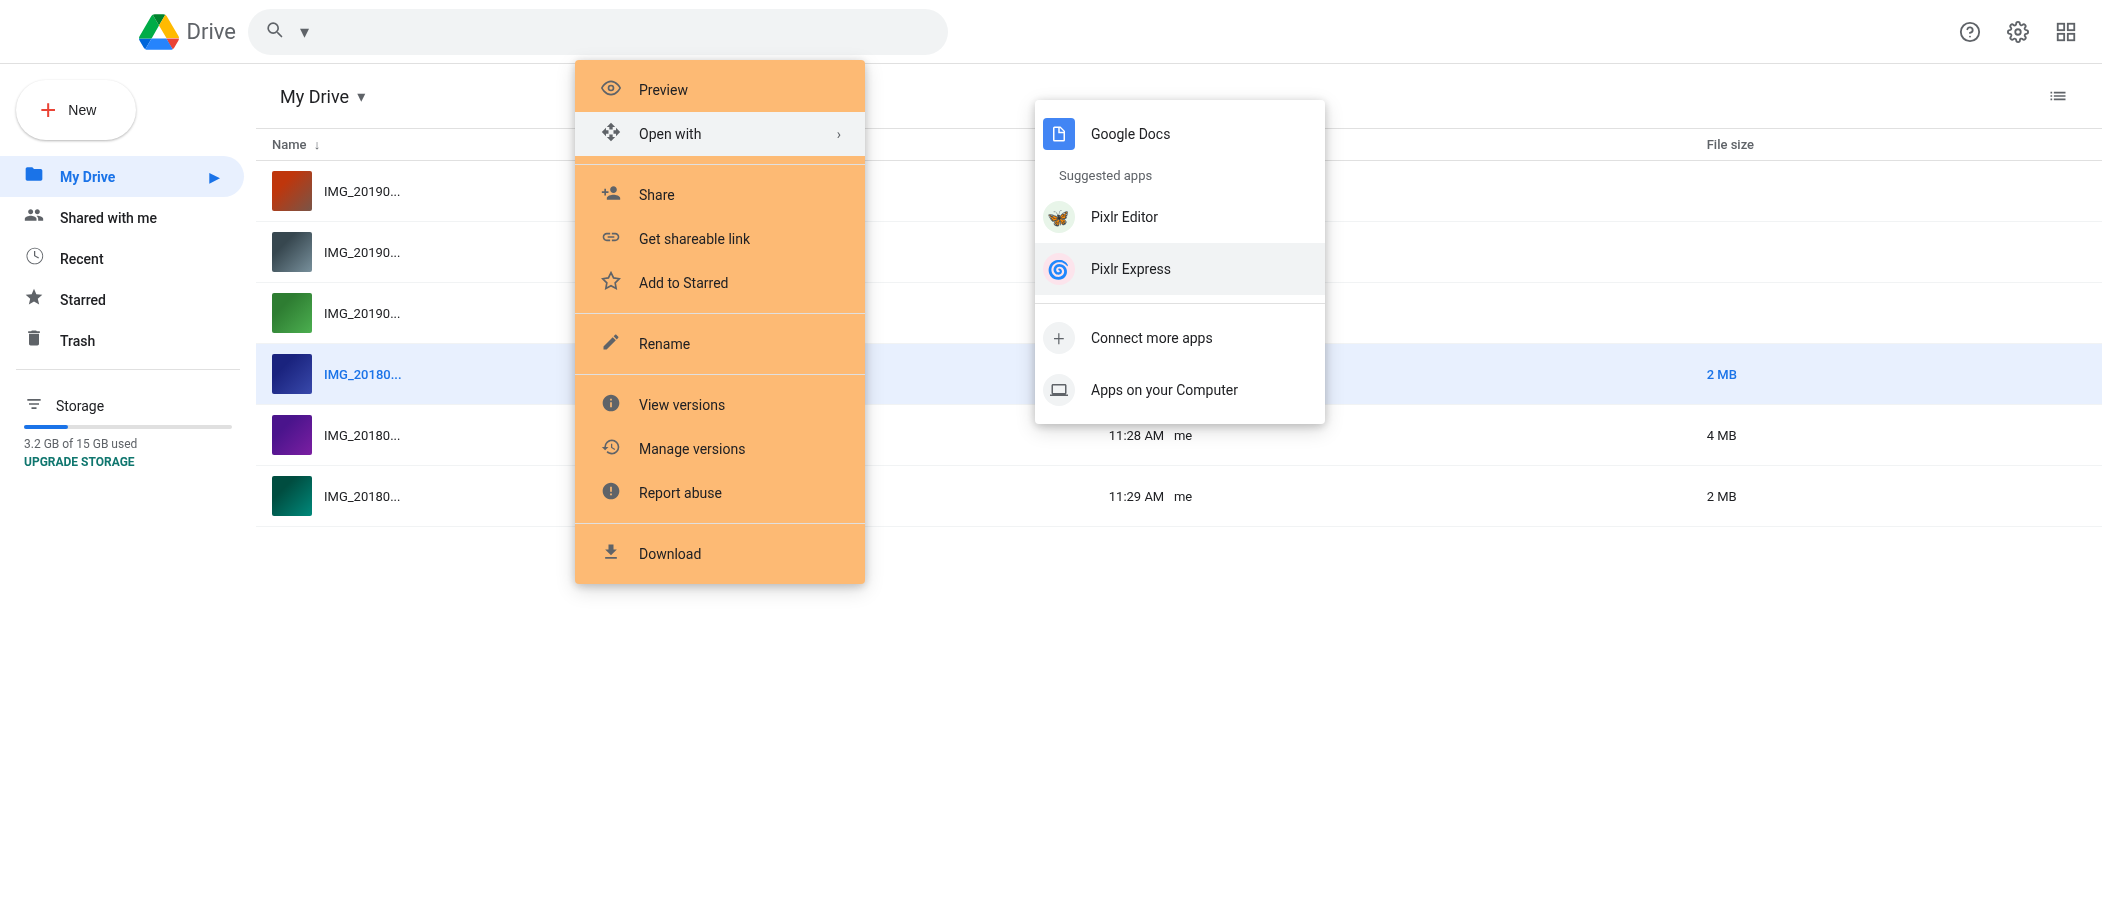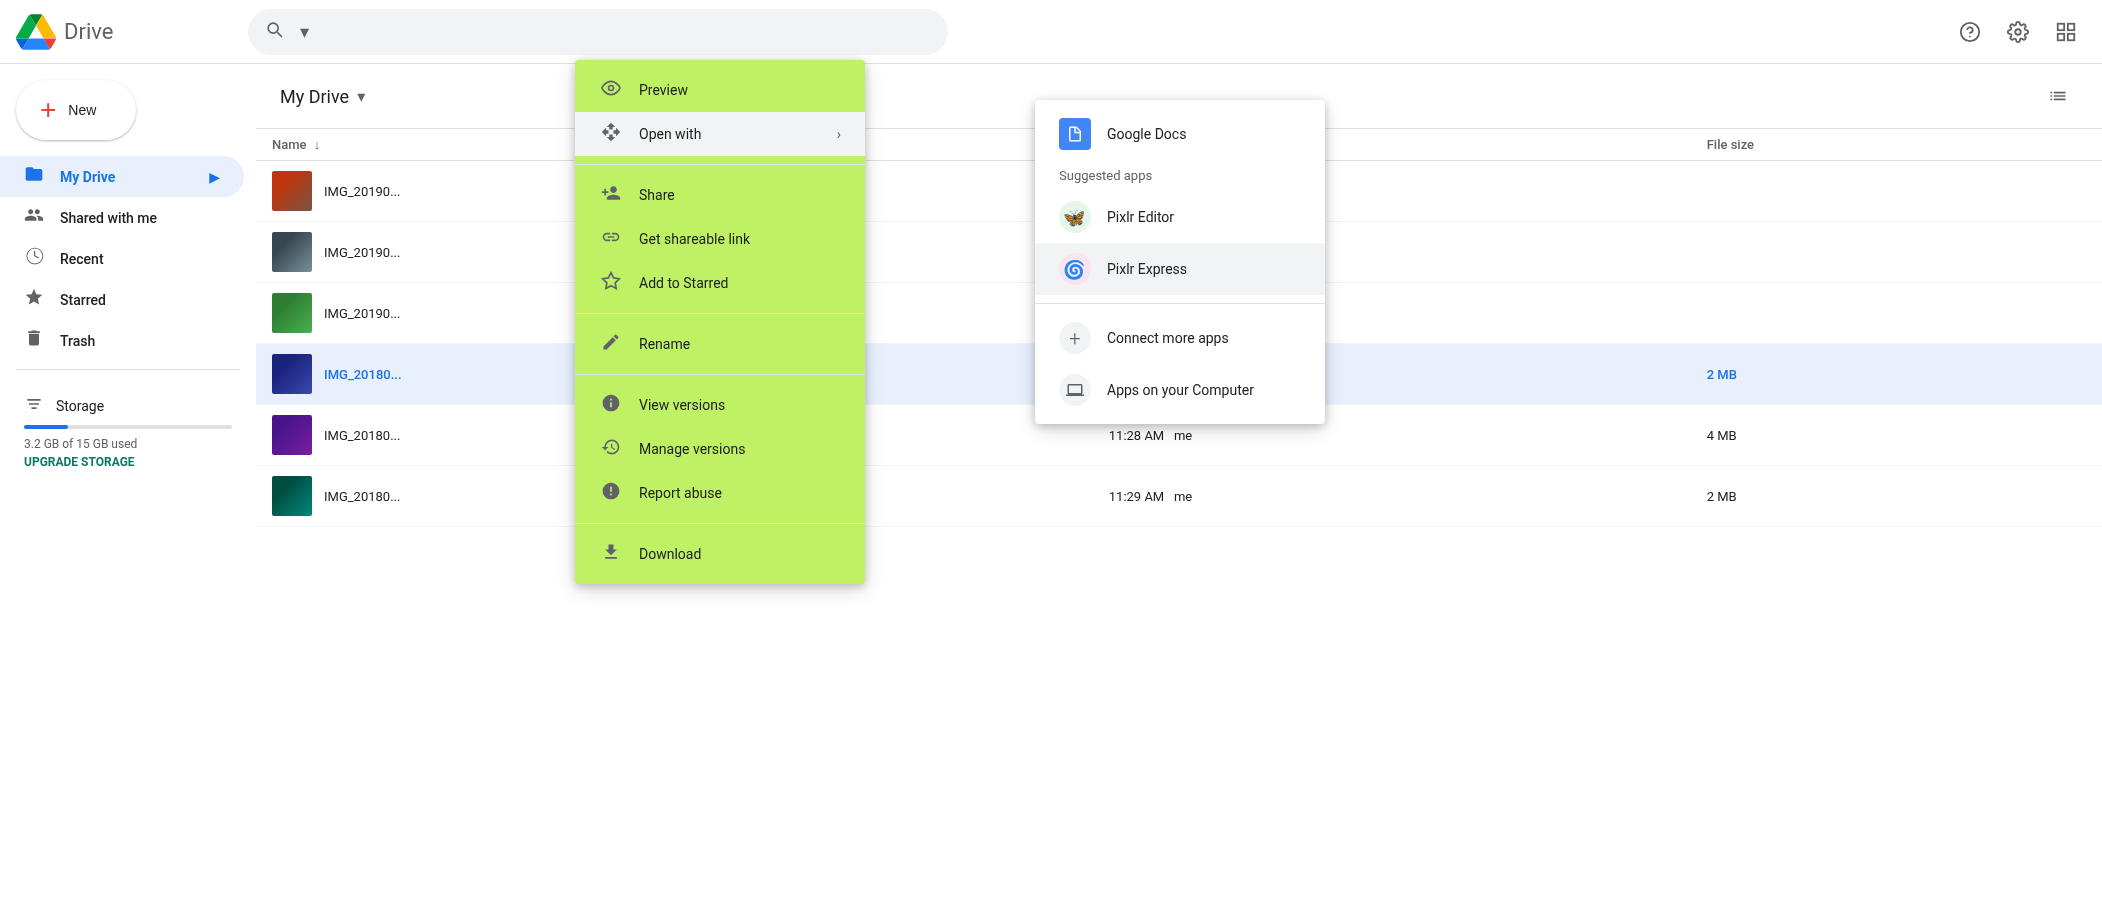--- a/index.html
+++ b/index.html
@@ -12,20 +12,21 @@
       padding: 8px 16px;
       height: 64px;
       border-bottom: 1px solid #e0e0e0;
       gap: 12px;
     }
     .logo-area {
       display: flex;
       align-items: center;
       gap: 8px;
       min-width: 220px;
+      justify-content: flex-end;
     }
     .logo-icon {
       width: 40px;
       height: 40px;
     }
     .logo-text {
       font-size: 22px;
       color: #5f6368;
       font-weight: 400;
     }
@@ -197,21 +198,21 @@
     .time-col { color: #5f6368; }
     .size-col { color: #5f6368; }
     .size-col.blue { color: #1a73e8; font-weight: 500; }
 
     
     .context-menu {
       position: fixed;
       top: 60px;
       left: 575px;
       width: 290px;
-      background: #bef264;
+      background: #fdba74;
       border-radius: 4px;
       box-shadow: 0 2px 10px rgba(0,0,0,0.2), 0 6px 20px rgba(0,0,0,0.15);
       z-index: 100;
       padding: 8px 0;
     }
     .context-menu-item {
       display: flex;
       align-items: center;
       gap: 16px;
       padding: 10px 24px;
@@ -234,21 +235,21 @@
       background: #fff;
       border-radius: 4px;
       box-shadow: 0 2px 10px rgba(0,0,0,0.2), 0 6px 20px rgba(0,0,0,0.15);
       z-index: 101;
       padding: 8px 0;
     }
     .submenu-item {
       display: flex;
       align-items: center;
       gap: 16px;
-      padding: 10px 24px;
+      padding: 10px 8px;
       cursor: pointer;
       color: #202124;
       font-size: 14px;
     }
     .submenu-item.highlighted { background: #f1f3f4; }
     .submenu-icon { width: 32px; height: 32px; border-radius: 4px; display: flex; align-items: center; justify-content: center; font-size: 18px; }
     .submenu-icon.blue-doc { background: #4285f4; color: #fff; }
     .submenu-label { font-size: 13px; color: #5f6368; padding: 8px 24px; }
     .submenu-divider { border: none; border-top: 1px solid #e0e0e0; margin: 8px 0; }
     .submenu-icon-sm { width: 32px; height: 32px; border-radius: 50%; display: flex; align-items: center; justify-content: center; font-size: 16px; background: #f1f3f4; }

